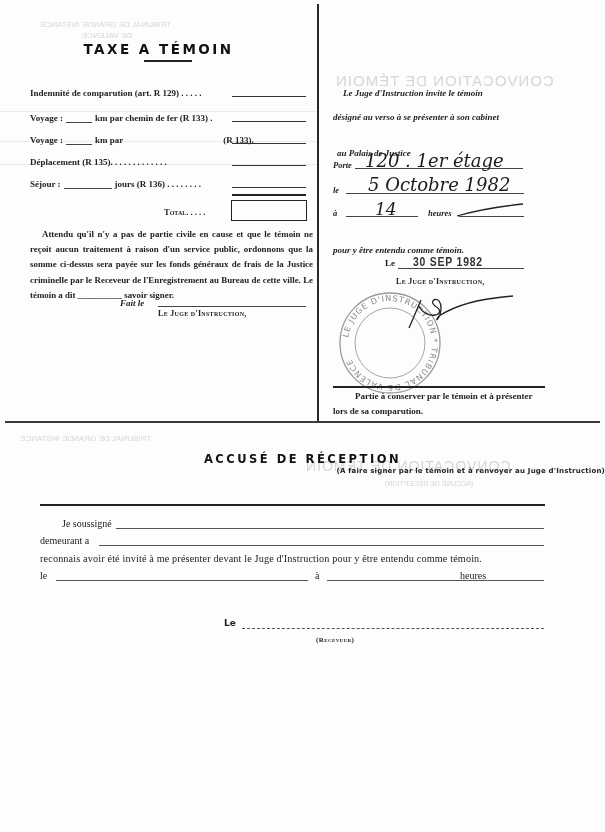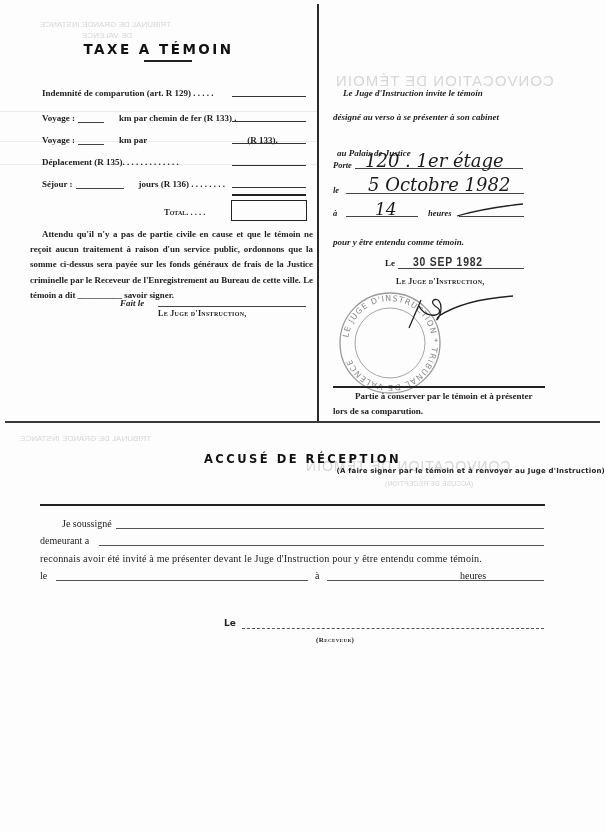--- a/index.html
+++ b/index.html
@@ -10,21 +10,21 @@
 
   
   .vdivider { position: absolute; left: 317px; top: 4px; width: 2px; height: 418px; background: #2a2a2a; }
   .hdivider { position: absolute; left: 5px; top: 421px; width: 595px; height: 1.5px; background: #3a3a3a; }
 
   
   .taxe-title { position: absolute; left: 0; width: 317px; top: 41px; text-align: center; font-family: "DejaVu Sans", sans-serif; font-weight: bold; font-size: 13.5px; letter-spacing: 2.5px; color: #111; }
   .taxe-underline { position: absolute; left: 144px; top: 60px; width: 48px; height: 1.5px; background: #222; }
 
   .field-row { position: absolute; left: 30px; width: 276px; font-size: 9px; font-weight: bold; color: #222; height: 12px; display: flex; align-items: flex-end; white-space: nowrap; }
-  .field-row .txt { white-space: pre; margin-left: 12px; }
+  .field-row .txt { white-space: pre; }
   .field-row .blank-short { display: inline-block; border-bottom: 1px solid #444; height: 8px; margin: 0 3px; }
   .field-row .amount { position: absolute; right: 0; width: 74px; border-bottom: 1px solid #333; height: 9px; bottom: 1px; }
   .rowgap { position: absolute; left: 0; width: 317px; height: 1px; background: #ececec; }
 
   .sum-line { position: absolute; left: 232px; top: 194px; width: 74px; height: 2px; background: #222; }
   .total-label { position: absolute; left: 164px; top: 207px; font-size: 8.5px; font-weight: bold; font-variant: small-caps; color: #222; white-space: pre; }
   .total-box { position: absolute; left: 231px; top: 200px; width: 76px; height: 21px; border: 1.5px solid #222; }
 
   .para { position: absolute; left: 30px; top: 227px; width: 283px; font-size: 8.9px; font-weight: bold; line-height: 15.2px; text-align: justify; text-indent: 12px; color: #222; }
   .fait { position: absolute; left: 120px; top: 298px; font-size: 9px; font-style: italic; font-weight: bold; color: #222; }
@@ -129,21 +129,21 @@
 
   <div class="rtext" style="left:333px;top:208px;font-size:8.5px">à</div>
   <div class="rline" style="left:346px;top:216px;width:72px"></div>
   <div class="hand" style="left:375px;top:199px;font-size:17px">14</div>
   <div class="rtext" style="left:428px;top:208px;font-size:8.5px">heures</div>
   <div class="rline" style="left:459px;top:216px;width:65px"></div>
   <svg style="position:absolute;left:455px;top:202px" width="70" height="16">
     <path d="M2 14 Q 30 6 68 2" stroke="#222" stroke-width="1.3" fill="none"></path>
   </svg>
 
-  <div class="rtext" style="left:333px;top:237px">pour y être entendu comme témoin.</div>
+  <div class="rtext" style="left:333px;top:245px">pour y être entendu comme témoin.</div>
 
   <div class="lower" style="left:385px;top:258px;font-size:9px;font-weight:bold">Le</div>
   <div class="rline" style="left:398px;top:268px;width:126px"></div>
   <div class="stamped-date" style="left:413px;top:254px">30 SEP 1982</div>
   <div class="juge-right">Le Juge d'Instruction,</div>
 
   <svg class="stamp" viewBox="0 0 106 106">
     <defs>
       <path id="circ" d="M53 53 m -42 0 a 42 42 0 1 1 84 0 a 42 42 0 1 1 -84 0"></path>
     </defs>

